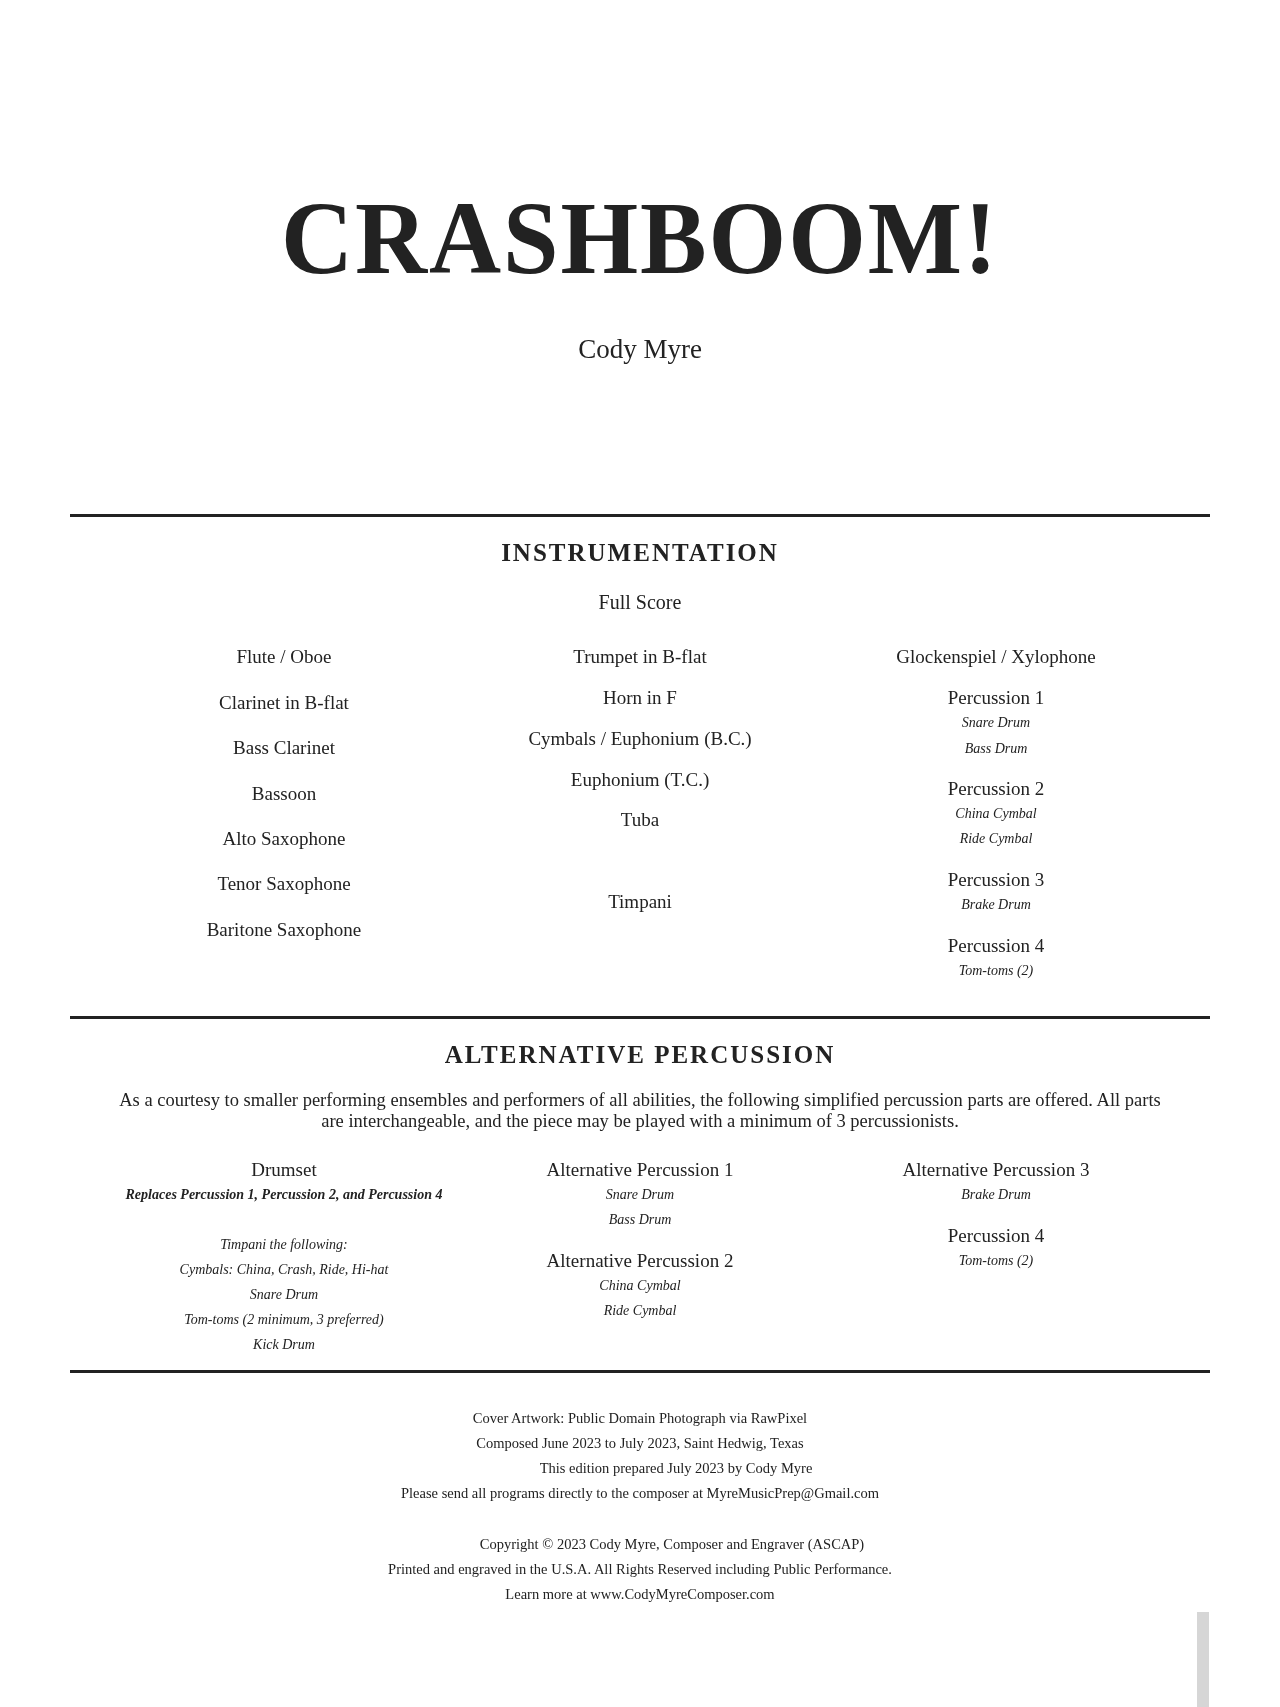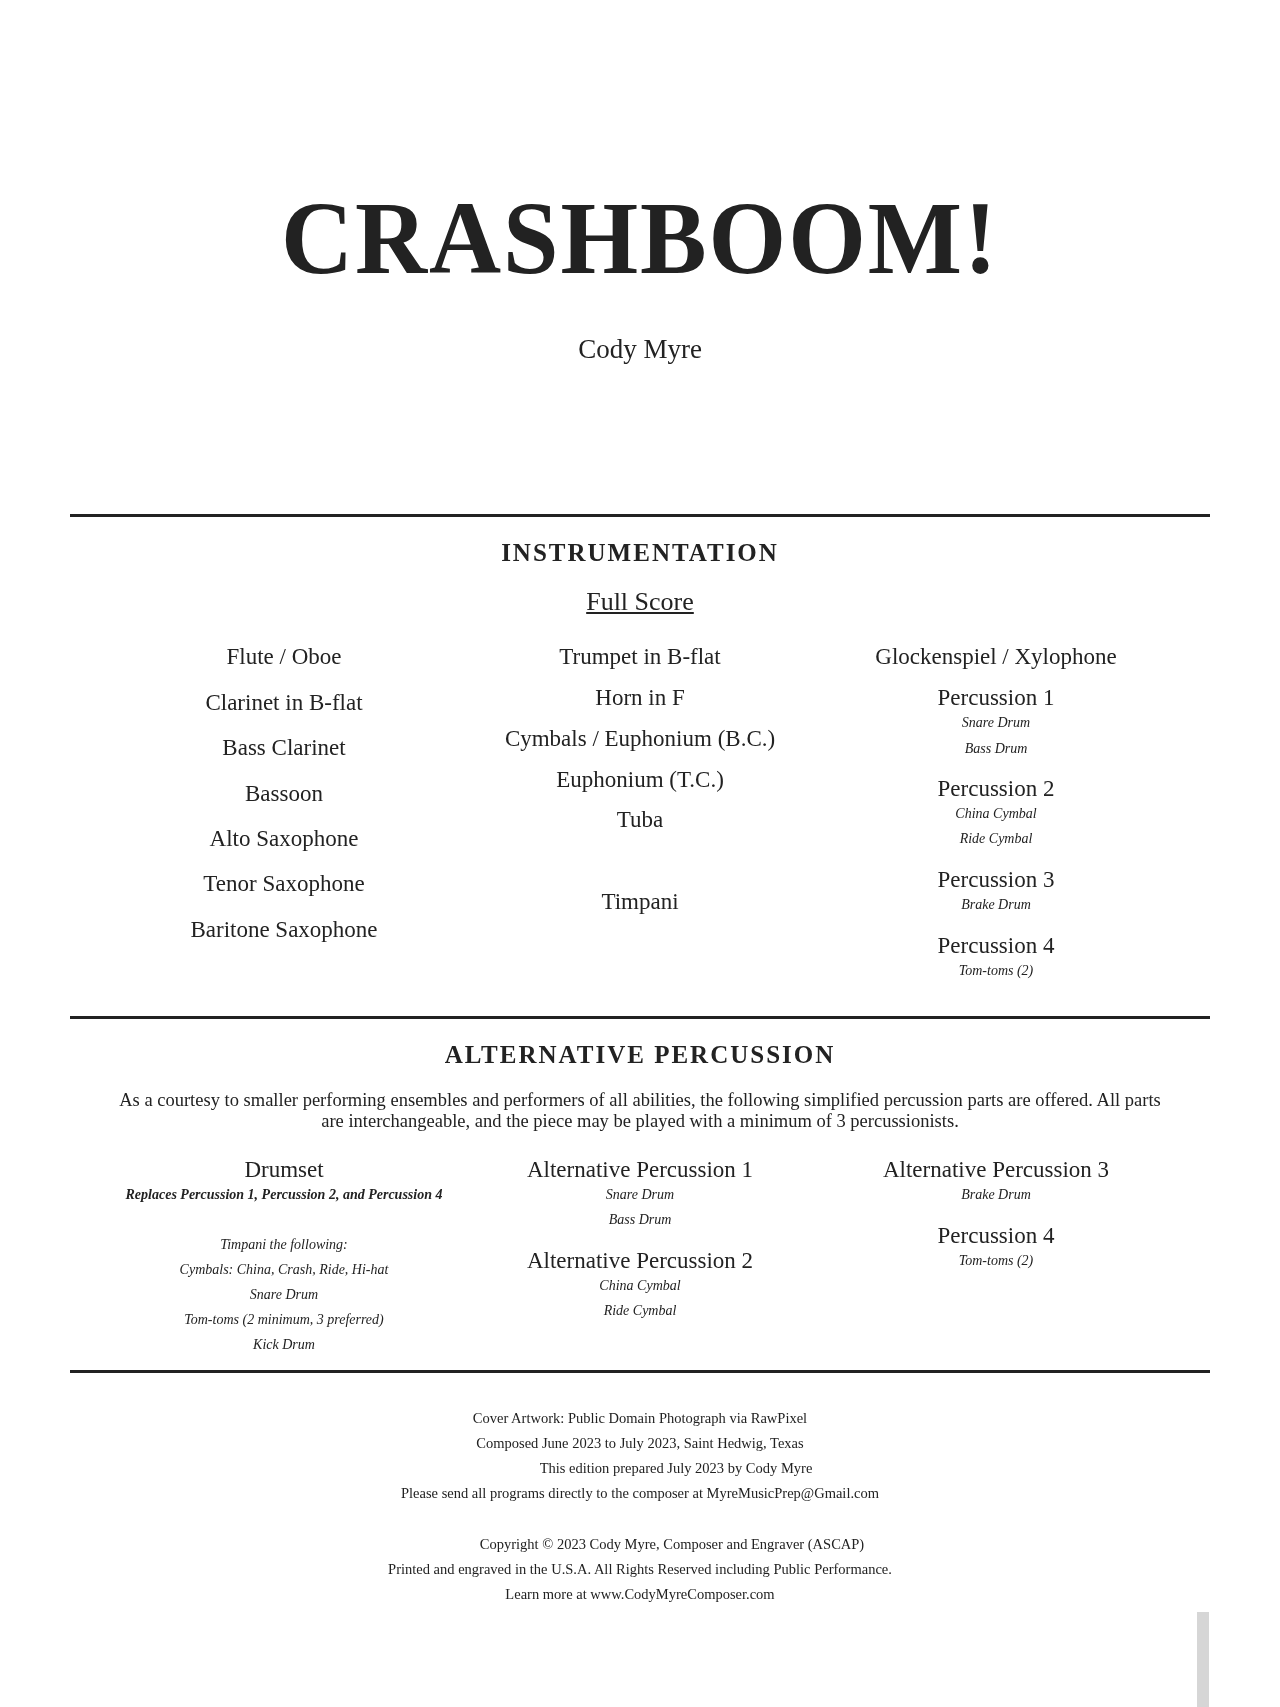--- a/index.html
+++ b/index.html
@@ -15,23 +15,23 @@
       font-size: 104px; letter-spacing: 2px; line-height: 120px; color: #222;
       transform: scaleX(0.96);
     }
     .composer { top: 332px; font-family: "Liberation Serif", serif; font-size: 27px; line-height: 34px; }
     .grade { top: 384px; font-family: "Liberation Serif", serif; font-style: italic; font-size: 19px; line-height: 24px; }
     .rule { position: absolute; left: 70px; width: 1140px; height: 3px; background: #222; }
     .section-title {
       font-family: "Liberation Serif", serif; font-weight: bold; font-size: 25px;
       letter-spacing: 2px; line-height: 30px;
     }
-    .subhead { font-family: "Liberation Serif", serif; font-size: 26px; line-height: 28px; text-decoration: underline; }
+    .subhead { font-family: "Liberation Serif", serif; font-size: 20px; line-height: 28px; }
     .col { position: absolute; text-align: center; font-family: "Liberation Serif", serif; }
-    .item { font-size: 23px; line-height: 24px; position: absolute; left: 0; width: 100%; }
+    .item { font-size: 19px; line-height: 24px; position: absolute; left: 0; width: 100%; }
     .sub { font-size: 14px; font-style: italic; line-height: 18px; position: absolute; left: 0; width: 100%; }
     .para {
       top: 1090px; left: 110px; width: 1060px; font-family: "Liberation Serif", serif;
       font-size: 18.5px; line-height: 21px;
     }
     .foot { font-family: "Liberation Serif", serif; font-size: 14.5px; line-height: 18px; }
     .scrollbar { position: absolute; left: 1197px; top: 1612px; width: 12px; height: 95px; background: #d6d6d6; }
   </style>
 </head>
 <body>

